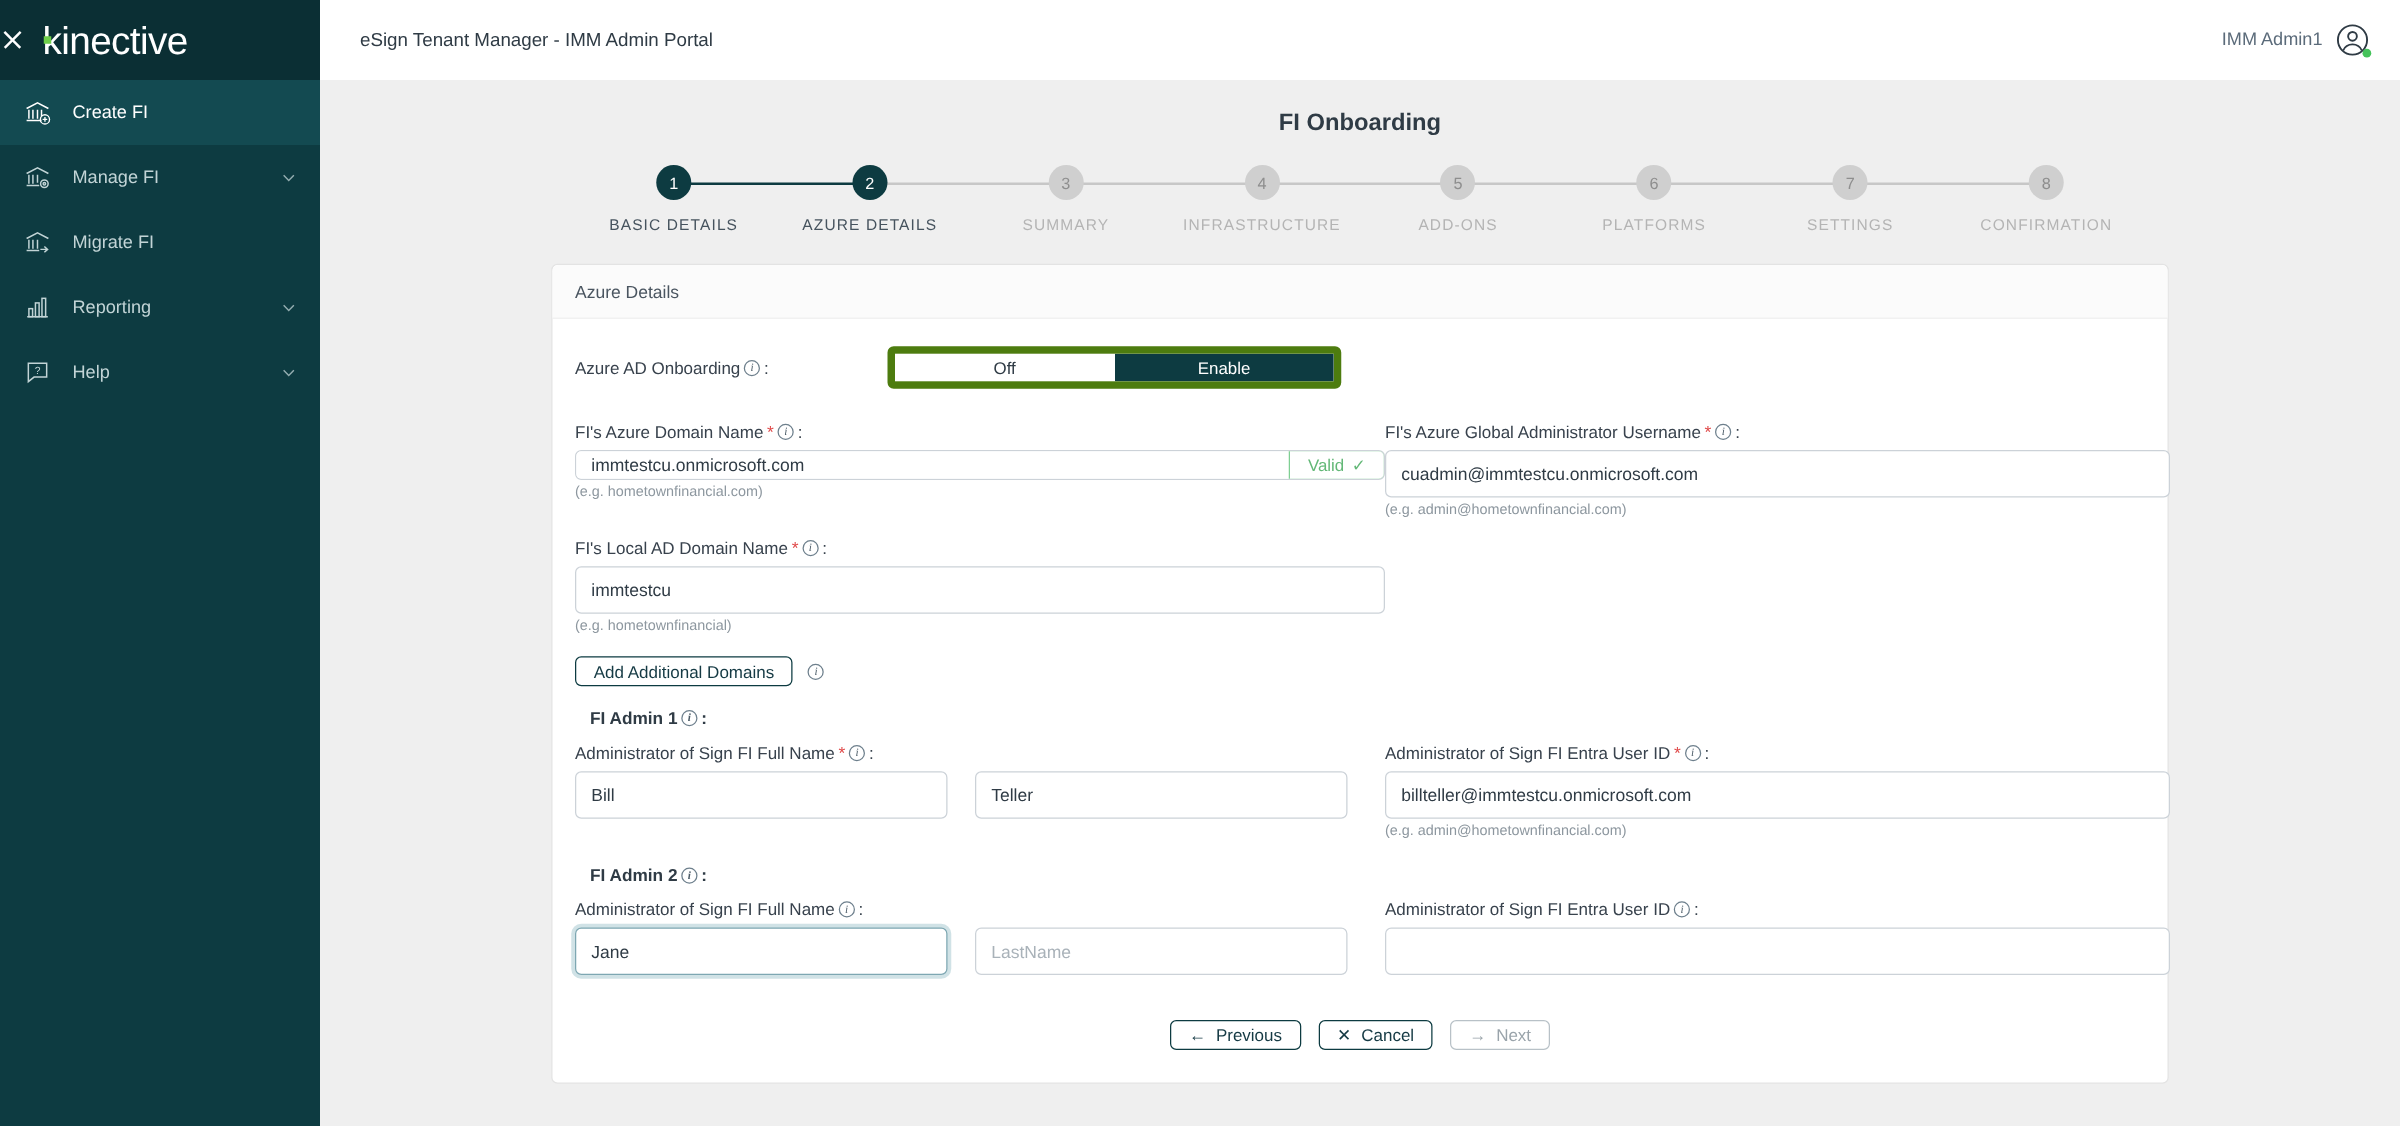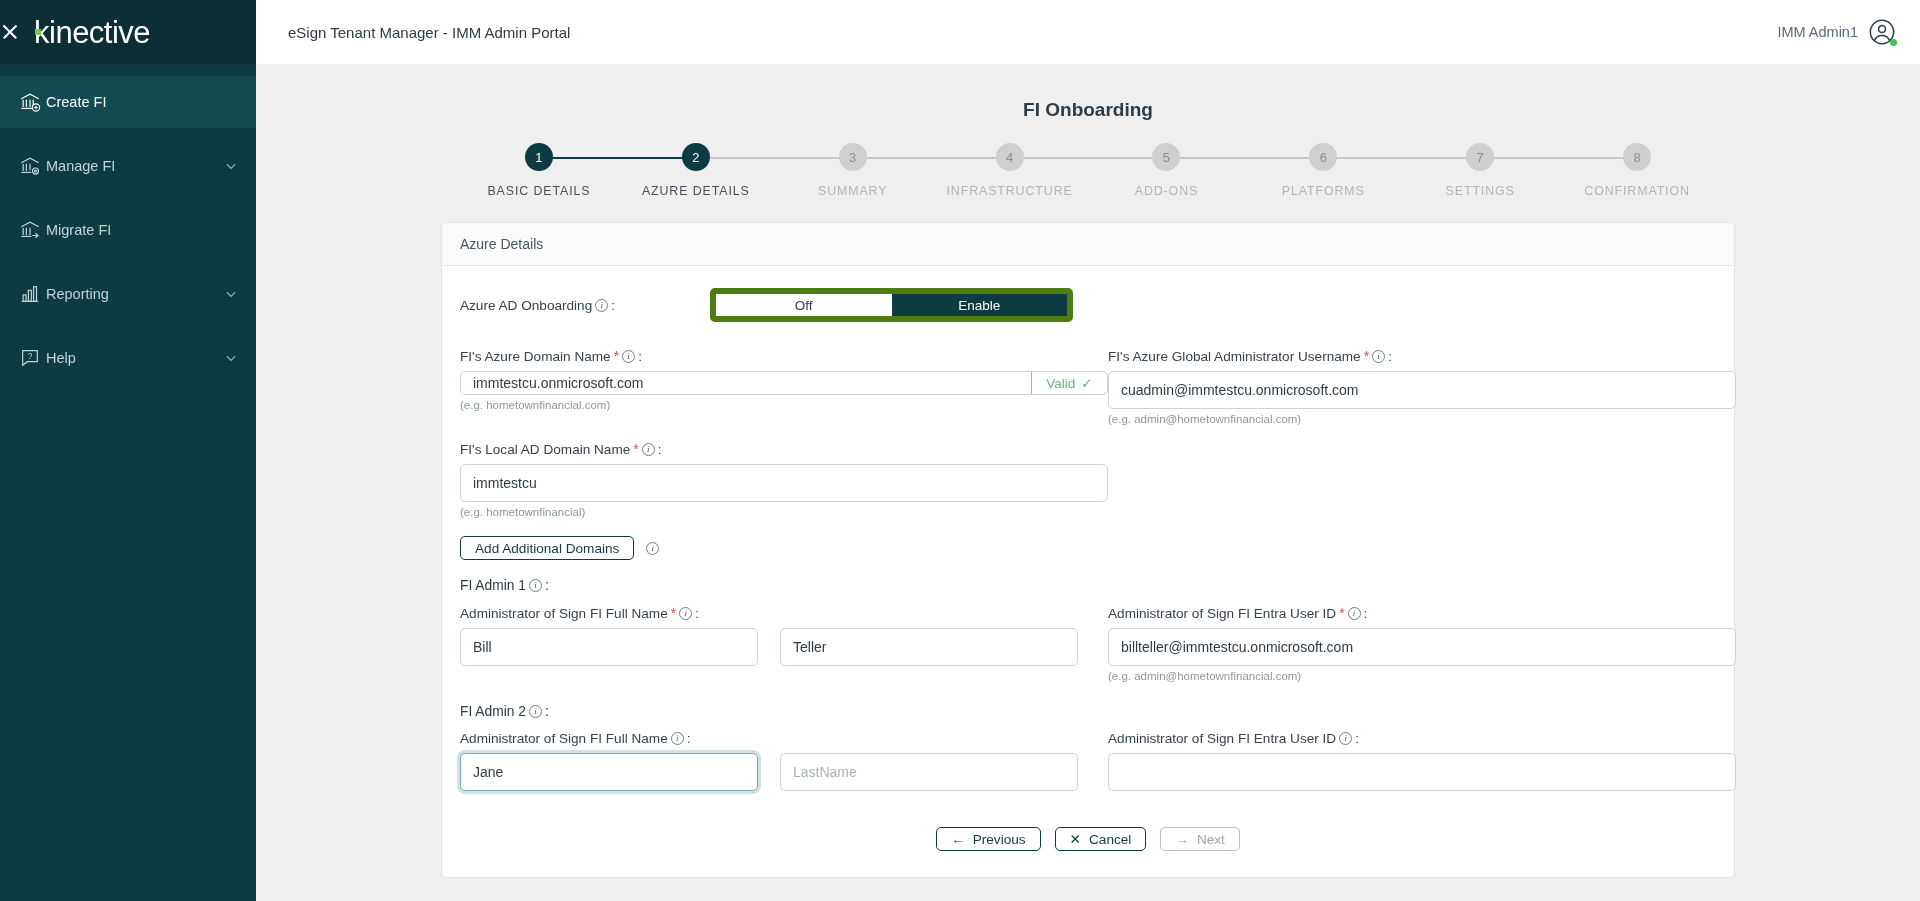--- a/index.html
+++ b/index.html
@@ -66,26 +66,25 @@
     left: 1px; top: -14px;
   }
   .logo .mark { position: relative; padding-left: 0; }
 
   .nav { padding-top: 0; }
   .nav-item {
     display: flex;
     align-items: center;
     height: 52px;
     padding: 0 18px 0 18px;
-    gap: 4px;
+    gap: 16px;
     color: #c2d4d6;
     font-size: 14.5px;
     cursor: pointer;
     position: relative;
-    margin-top: 12px;
   }
   .nav-item.active {
     background: #134a51;
     color: #ffffff;
   }
   .nav-item .nv-icon {
     width: 24px; height: 24px;
     display: flex; align-items: center; justify-content: center;
     flex: 0 0 auto;
   }
@@ -132,21 +131,21 @@
     position: absolute;
     right: -1px; bottom: 0px;
     width: 7px; height: 7px;
     border-radius: 50%;
     background: #45c35a;
   }
 
   .content {
     flex: 1 1 auto;
     background: #efefef;
-    padding: 16px;
+    padding: 5px;
     overflow: hidden;
   }
   .page-title {
     text-align: center;
     font-size: 19px;
     font-weight: bold;
     color: #2f3b45;
     padding-top: 19px;
   }
 
@@ -365,26 +364,26 @@
     gap: 8px;
   }
   .btn-outline.disabled {
     border-color: #b8c1c7;
     color: #9aa4ab;
     cursor: default;
   }
 
   .subhead {
     font-size: 13.8px;
-    font-weight: normal;
+    font-weight: bold;
     color: #2f3b45;
     display: flex;
     align-items: center;
     gap: 3px;
-    margin: 18px 0 12px 0;
+    margin: 18px 0 12px 12px;
   }
 
   .name-pair { display: flex; gap: 22px; }
   .name-pair .txt { width: 298px; }
 
   .actions {
     display: flex;
     justify-content: center;
     gap: 14px;
     margin-top: 36px;

